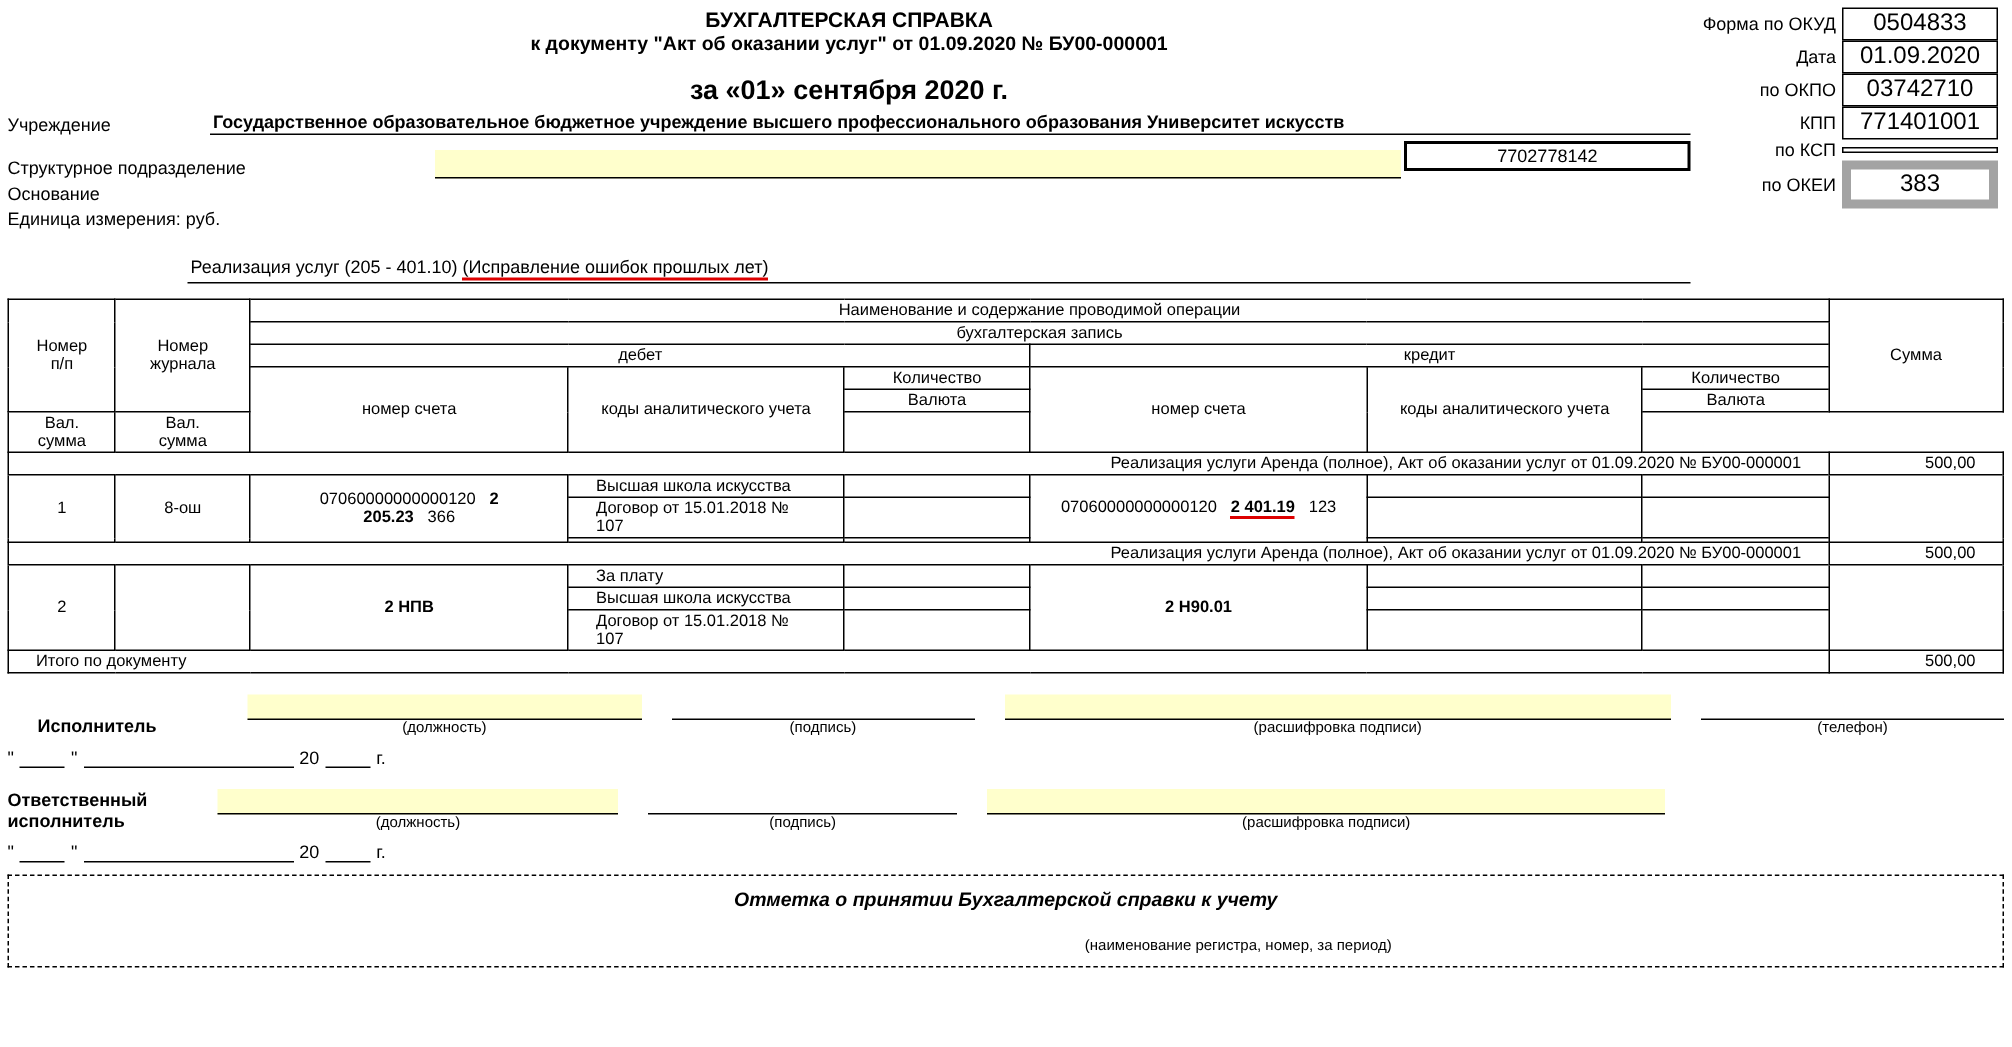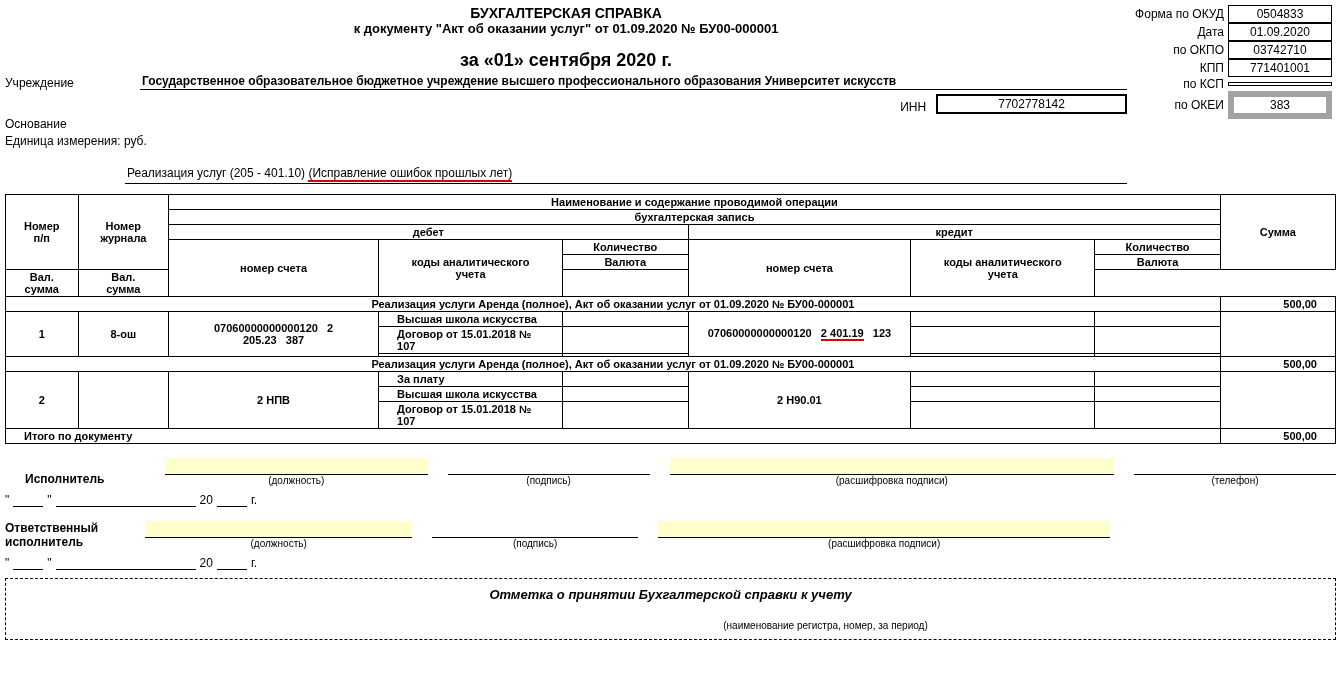--- a/index.html
+++ b/index.html
@@ -27,21 +27,21 @@
     border-bottom: 1px solid #000;
     flex-grow: 1;
     min-height: 16px;
     padding: 1px 2px;
   }
   .codes-box {
     border: 1px solid #000;
     min-width: 90px;
     text-align: center;
     padding: 1px;
-    font-size: 12px;
+    font-size: 16px;
   }
   .codes-header {
     border: 2px solid #000;
     text-align: center;
     padding: 1px;
     font-size: 12px;
     min-width: 88px;
   }
   .right-labels td {
     text-align: right;
@@ -52,30 +52,30 @@
   }
   .tbl {
     border-collapse: collapse;
     width: 100%;
   }
   .tbl th, .tbl td {
     border: 1px solid #000;
     font-size: 11px;
     padding: 1px 18px;
     text-align: center;
-    font-weight: bold;
+    font-weight: normal;
   }
   .tbl .ta-left { text-align: left; }
   .tbl .ta-right { text-align: right; }
   .op-desc td {
     border-left: 1px solid #000;
     border-right: 1px solid #000;
     border-top: 1px solid #000;
     border-bottom: none;
-    text-align: center;
+    text-align: right;
     font-size: 11px;
   }
   .inn-box {
     border: 2px solid #000;
     display: inline-block;
     min-width: 185px;
     text-align: center;
     padding: 1px;
   }
   .sig-row { display: flex; align-items: flex-end; margin-top: 14px; gap: 20px;}
@@ -99,20 +99,24 @@
     <div style="height:14px"></div>
     <div class="header-period">за «01» сентября 2020 г.</div>
     <div class="row" style="margin-top:2px;">
       <div class="label" style="width:130px;">Учреждение</div>
       <div class="ul-val">Государственное образовательное бюджетное учреждение высшего профессионального образования Университет искусств</div>
     </div>
     <div class="row" style="justify-content:flex-end; margin-top:4px;">
       <span style="margin-right:10px;">ИНН</span>
       <span class="inn-box">7702778142</span>
     </div>
+    <div class="row" style="margin-top:-14px;">
+      <div class="label" style="width:280px;">Структурное подразделение</div>
+      <div class="field-yellow" style="max-width:640px;"></div>
+    </div>
     <div class="row" style="margin-top:3px;">
       <div class="label">Основание</div>
     </div>
     <div class="row" style="margin-top:3px;">
       <div class="label">Единица измерения: руб.</div>
     </div>
     <div class="row" style="margin-top:17px;justify-content:flex-end;">
       <div style="width:120px;"></div>
       <div class="ul-val" style="font-weight:normal;">
         <span>Реализация услуг (205 - 401.10) </span><span class="red-underline">(Исправление ошибок прошлых лет)</span>
@@ -196,21 +200,21 @@
     <th>Вал. сумма</th>
   </tr>
 
   <tr class="op-desc">
         <td colspan="8">Реализация услуги Аренда (полное), Акт об оказании услуг от 01.09.2020 № БУ00-000001</td>
         <td class="ta-right">500,00</td>
       </tr>
   <tr>
     <td rowspan="3">1</td>
     <td rowspan="3">8-ош</td>
-    <td rowspan="3"><span>07060000000000120</span>&nbsp;&nbsp;&nbsp;<b>2 205.23</b>&nbsp;&nbsp;&nbsp;<span>387</span></td>
+    <td rowspan="3"><span>07060000000000120</span>&nbsp;&nbsp;&nbsp;<b>2 205.23</b>&nbsp;&nbsp;&nbsp;<span>366</span></td>
     <td class="ta-left">Высшая школа искусства</td>
     <td></td>
     <td rowspan="3"><span>07060000000000120</span>&nbsp;&nbsp;&nbsp;<b class="red-underline">2 401.19</b>&nbsp;&nbsp;&nbsp;<span>123</span></td>
     <td></td>
     <td></td>
     <td rowspan="3"></td>
   </tr>
   <tr>
     <td class="ta-left">Договор от 15.01.2018 № 107</td>
     <td></td>

